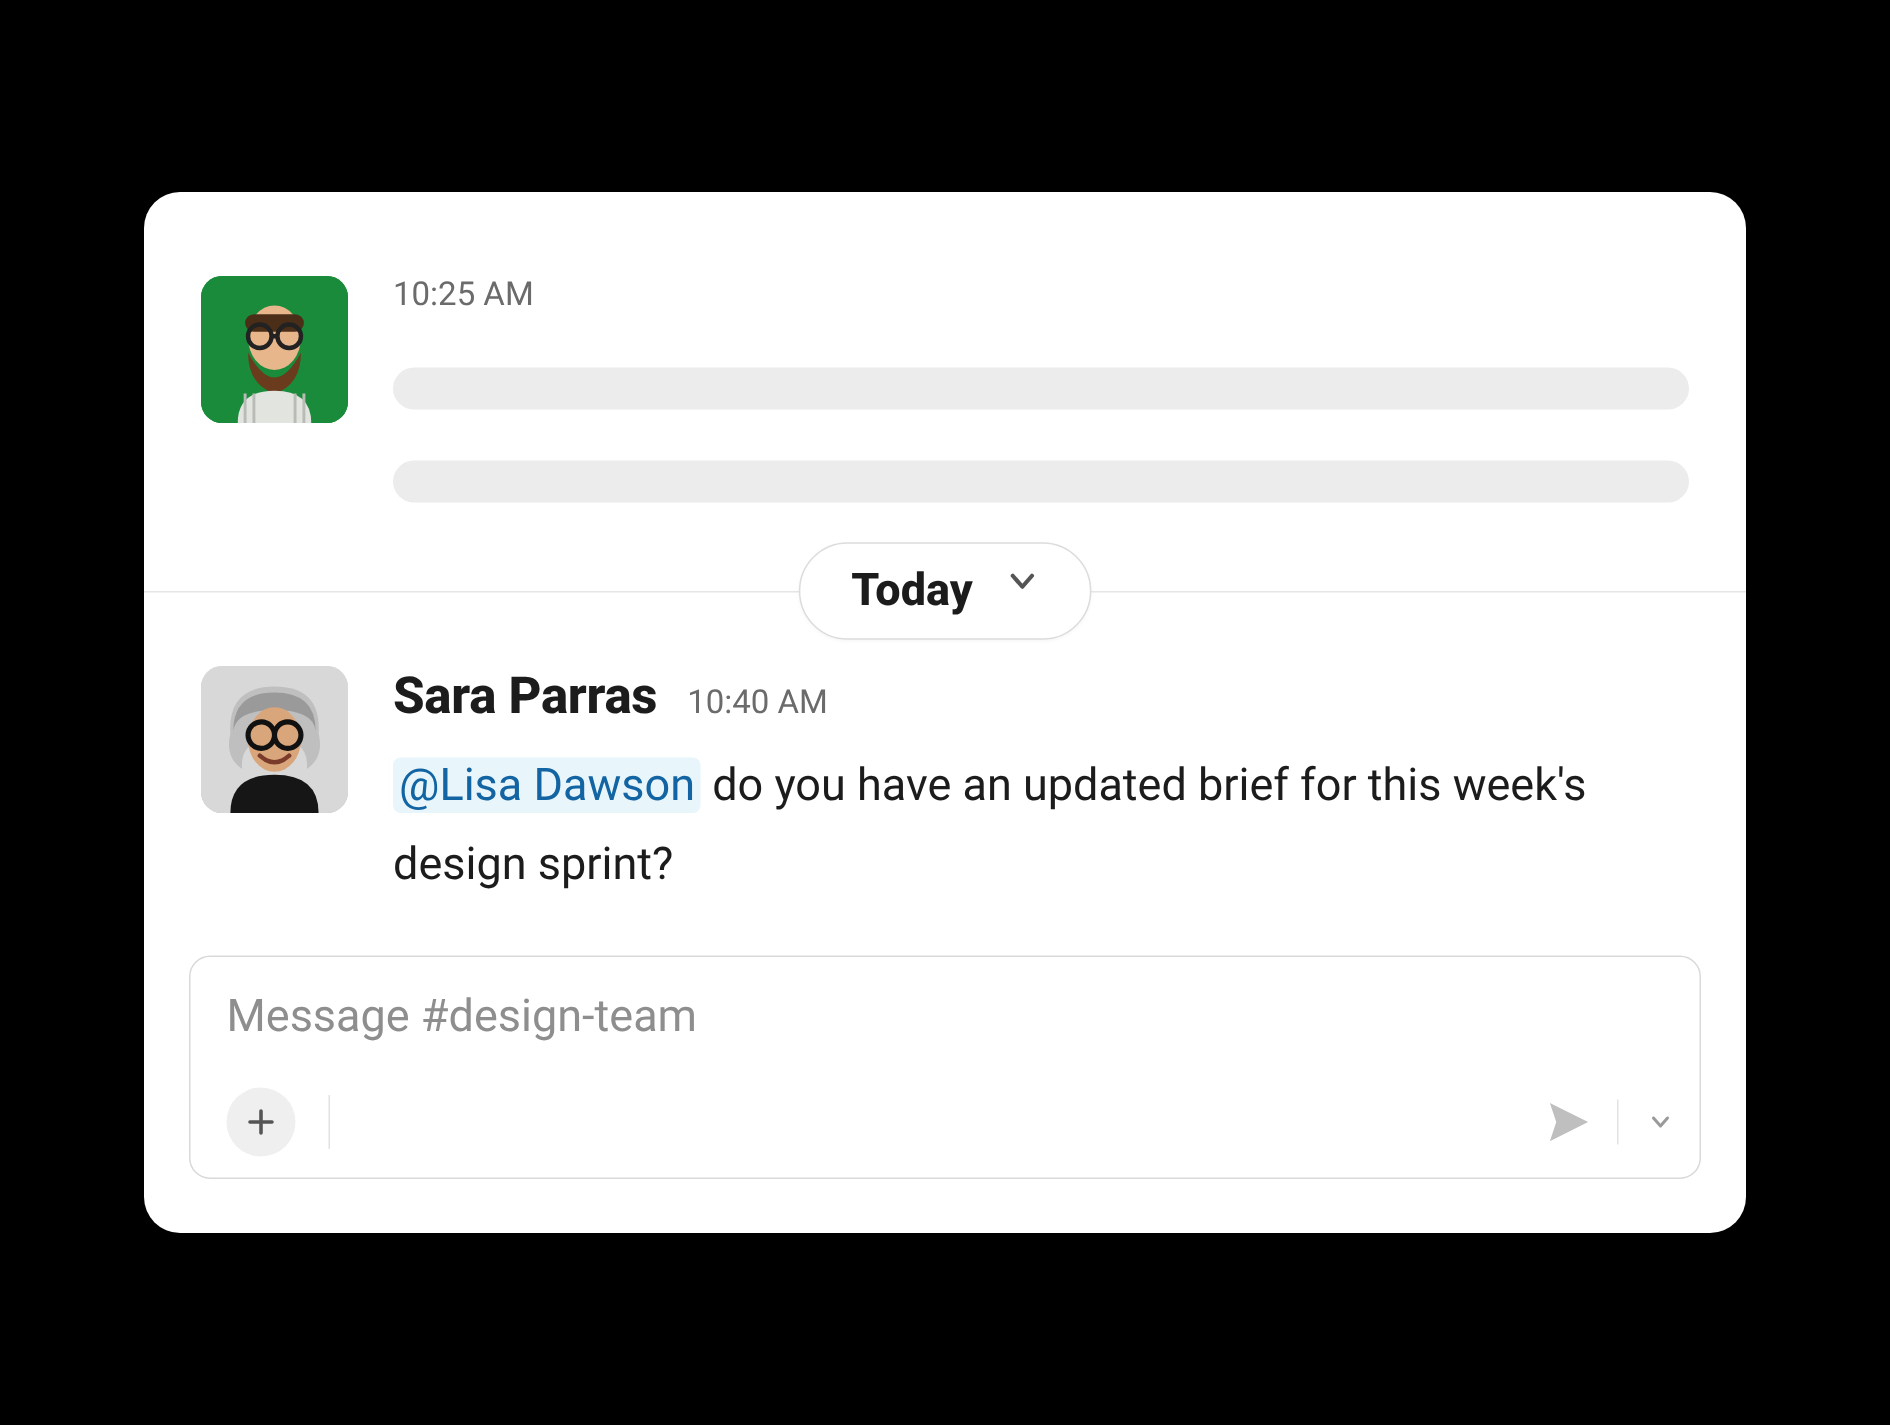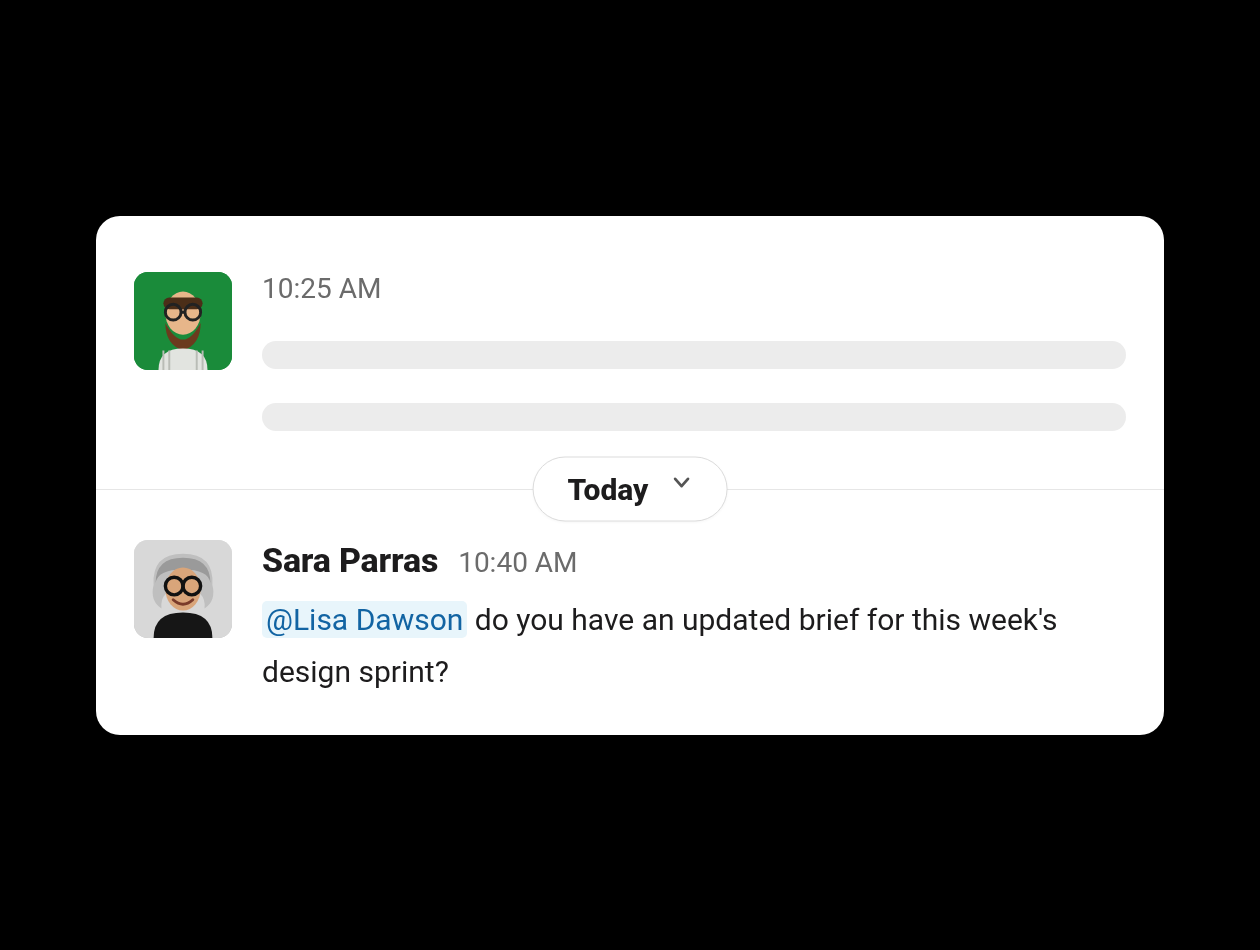--- a/index.html
+++ b/index.html
@@ -23,21 +23,21 @@
     width:98px; height:98px; border-radius:14px;
     flex:0 0 98px; margin-right:30px;
     overflow:hidden; display:flex; align-items:center; justify-content:center;
   }
   .avatar.harry { background:#1a8b3a; }
   .avatar.sara  { background:linear-gradient(#ddd,#bbb); }
   .avatar svg { width:100%; height:100%; display:block; }
   .msg-body { flex:1; min-width:0; }
   .hdr { display:flex; align-items:baseline; gap:20px; }
   .sender { font-weight:800; font-size:34px; color:#1d1c1d; letter-spacing:-0.2px; }
-  .time   { font-size:28px; color:#6b6b6b; font-weight:400; }
+  .time   { font-size:22px; color:#6b6b6b; font-weight:400; }
   .skeleton {
     margin-top:36px; height:28px; border-radius:14px;
     background:#ececec;
   }
   .skeleton + .skeleton { margin-top:34px; }
   .divider-wrap { position:relative; margin:58px 0 50px 0; height:1px; }
   .divider-line { position:absolute; left:-30px; right:-30px; top:50%; height:1px; background:#e6e6e6; }
   .date-pill {
     position:absolute; left:50%; top:50%; transform:translate(-50%,-50%);
     background:#fff; border:1px solid #dcdcdc; border-radius:999px;
@@ -129,14 +129,37 @@
       <div class="hdr">
         <span class="sender">Sara Parras</span>
         <span class="time">10:40 AM</span>
       </div>
       <div class="msg-text">
         <span class="mention">@Lisa Dawson</span><span> do you have an updated brief for this week's design sprint?</span>
       </div>
     </div>
   </div>
 
+  <div class="composer">
+    <div class="placeholder">Message #design-team</div>
+    <div class="composer-row">
+      <div class="plus-btn">
+        <svg width="22" height="22" viewBox="0 0 24 24">
+          <path d="M12 4 V20 M4 12 H20" stroke="#555" stroke-width="2.6" stroke-linecap="round"></path>
+        </svg>
+      </div>
+      <div class="vr"></div>
+      <div class="spacer"></div>
+      <div class="send-btn">
+        <svg width="34" height="34" viewBox="0 0 24 24">
+          <path d="M3 3 L21 12 L3 21 L6 12 Z" fill="#bfbfbf"></path>
+        </svg>
+      </div>
+      <div class="vr2"></div>
+      <div class="send-chev">
+        <svg width="16" height="16" viewBox="0 0 24 24">
+          <path d="M5 8 L12 16 L19 8" fill="none" stroke="#9a9a9a" stroke-width="3" stroke-linecap="round" stroke-linejoin="round"></path>
+        </svg>
+      </div>
+    </div>
+  </div>
 
 </div>
 
 </body></html>

